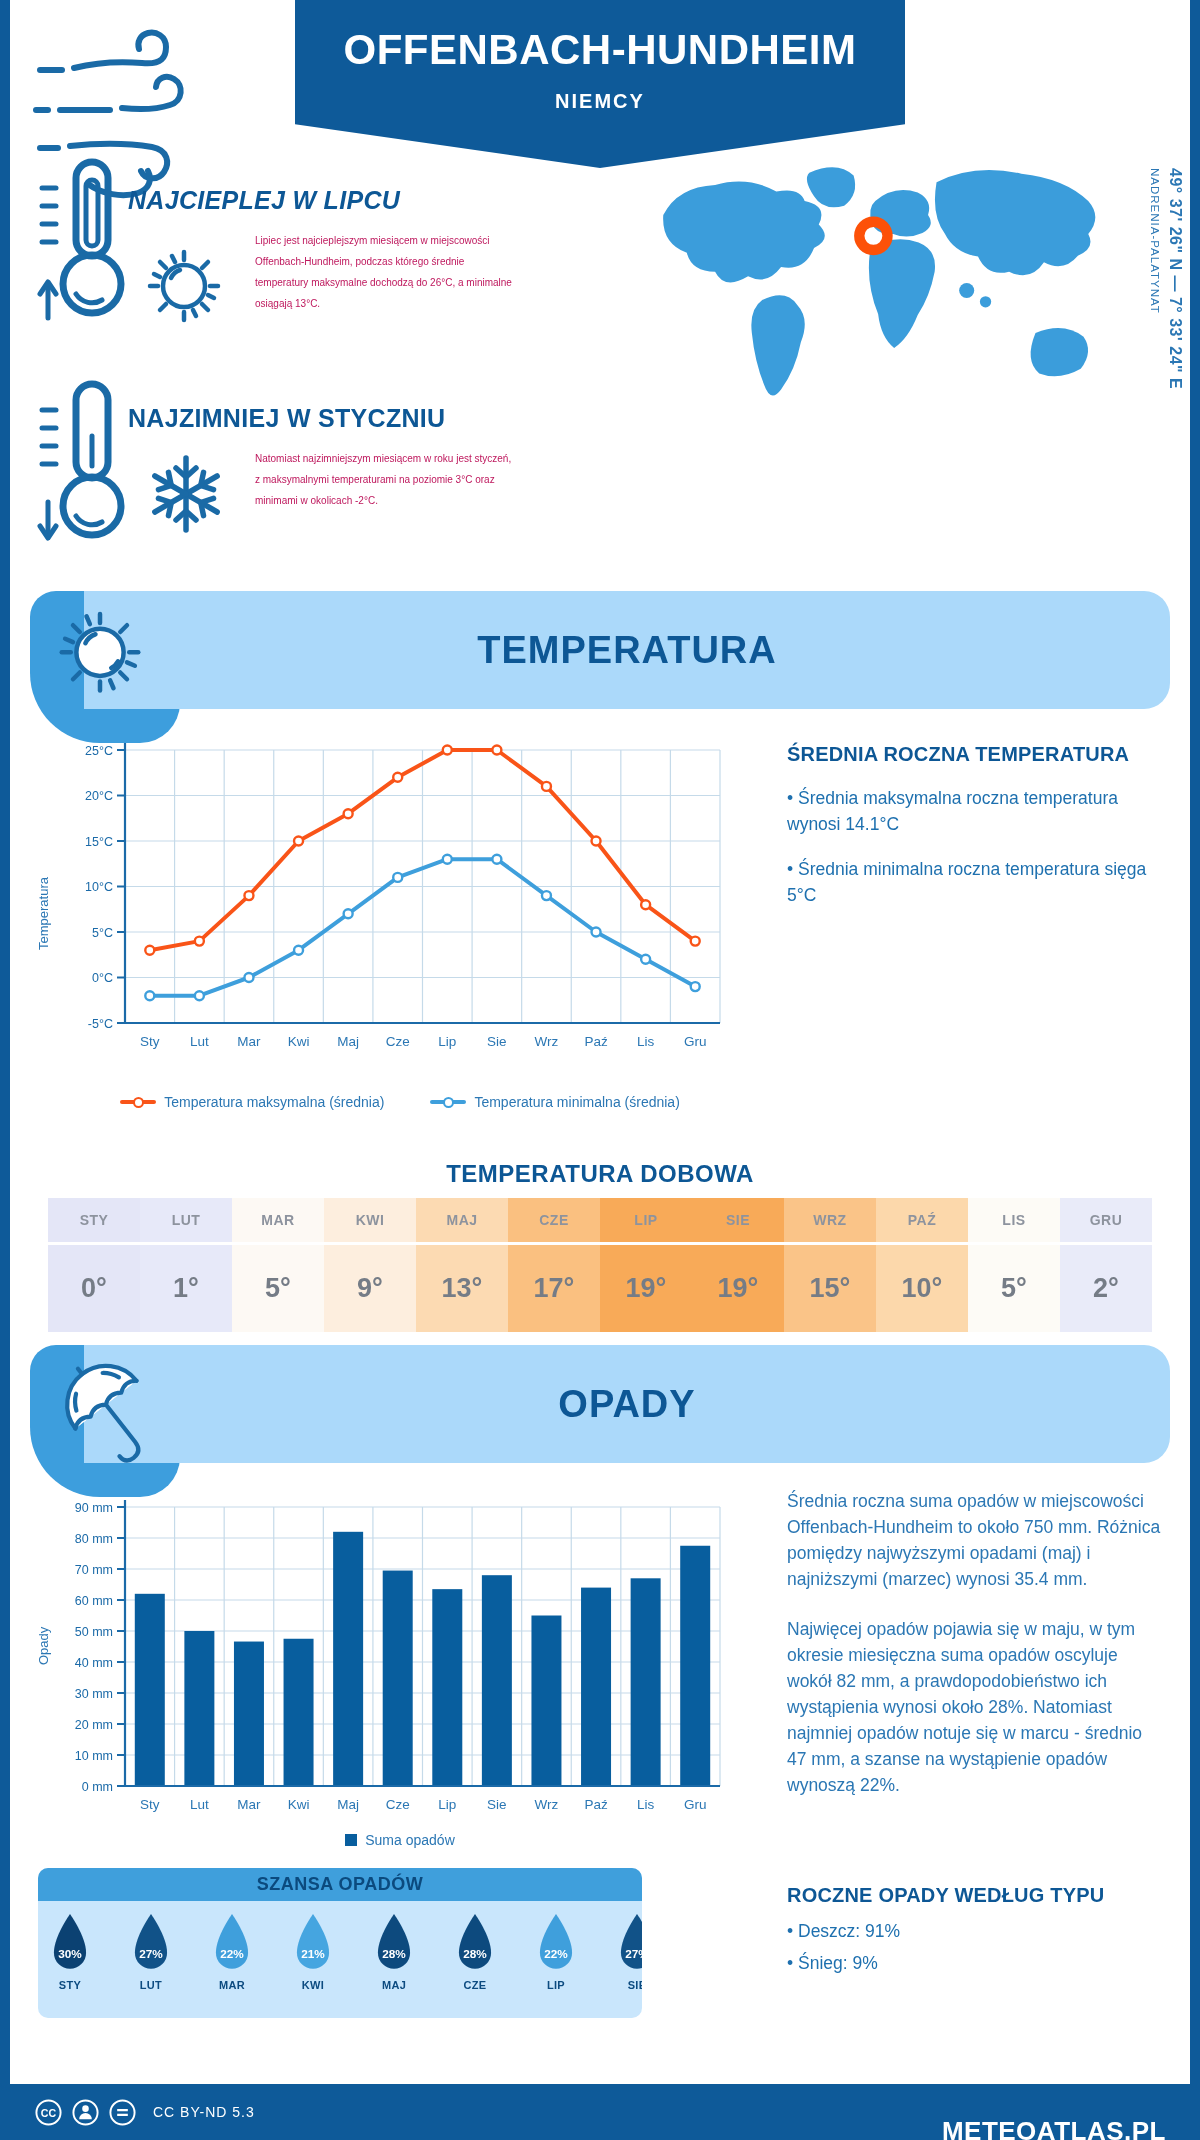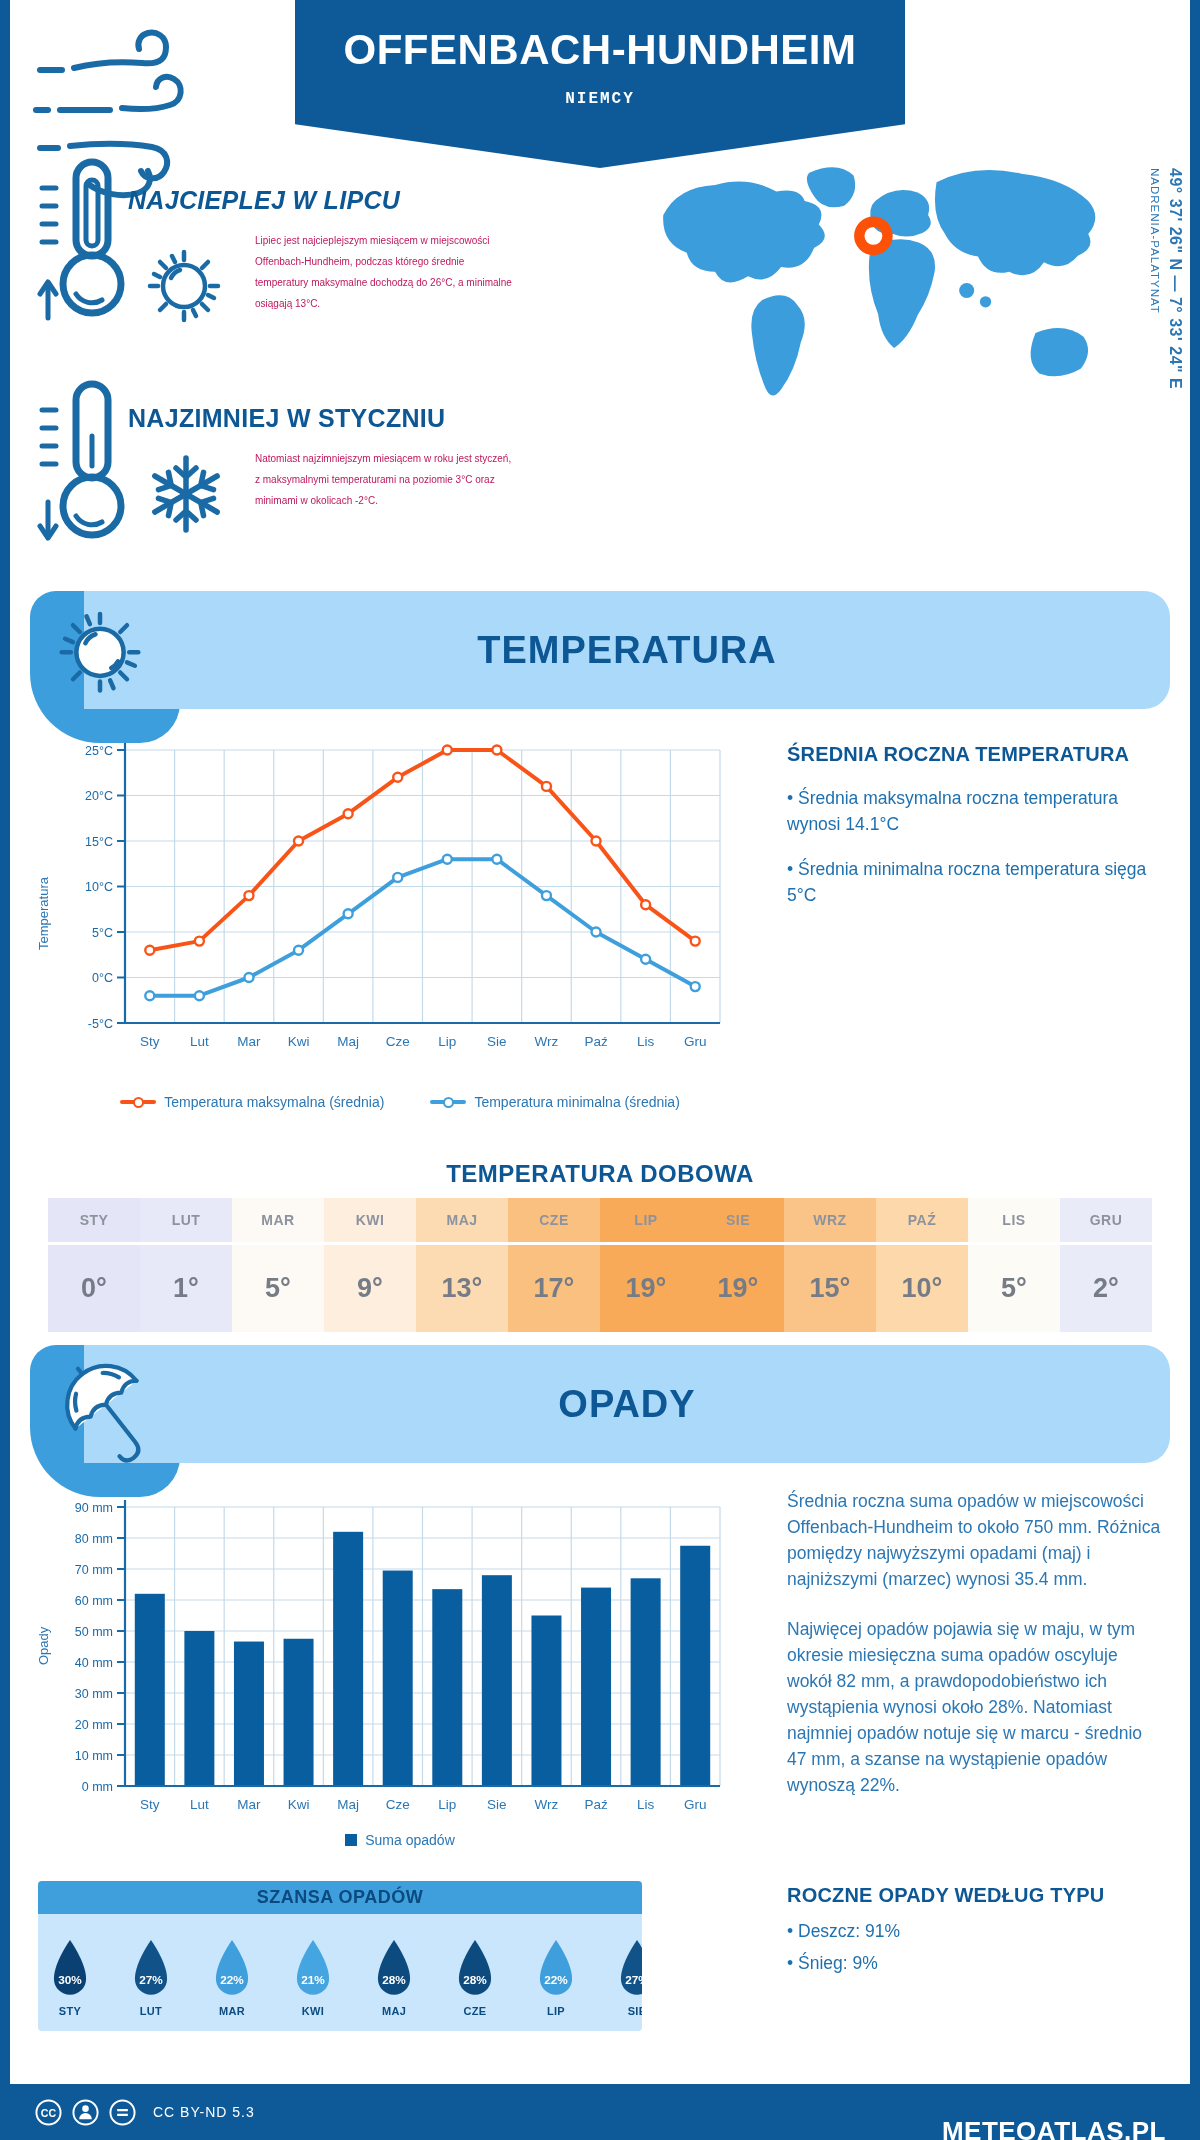--- a/index.html
+++ b/index.html
@@ -5,21 +5,21 @@
   html,body{margin:0;padding:0;background:#ffffff;}
   .page{position:relative;width:1200px;height:2140px;background:#ffffff;
         font-family:"Liberation Sans",sans-serif;overflow:hidden;}
   .edge{position:absolute;top:0;width:10px;height:100%;background:#0e5a99;z-index:8;}
   .edge.left{left:0}.edge.right{right:0}
 
   
   .hdr{position:absolute;left:295px;top:0;width:610px;height:168px;background:#0e5a99;
        clip-path:polygon(0 0,100% 0,100% 74%,50% 100%,0 74%);color:#fff;text-align:center;z-index:4;}
   .hdr h1{margin:0;padding-top:26px;font-size:42px;letter-spacing:.5px;font-weight:bold;}
-  .hdr .sub{margin-top:16px;font-size:16px;font-weight:bold;letter-spacing:2px;font-family:Liberation Mono, monospace;}
+  .hdr .sub{margin-top:16px;font-size:20px;font-weight:bold;letter-spacing:2px;}
 
   .icon{position:absolute;}
   .icon svg{display:block;}
   .stroke{fill:none;stroke:#1a6aa6;stroke-linecap:round;stroke-linejoin:round;}
 
   
   .intro-title{position:absolute;font-size:25px;font-weight:bold;color:#0d5795;letter-spacing:.3px;}
   .intro-text{position:absolute;width:258px;font-size:10px;line-height:21px;color:#be185d;}
 
   
@@ -61,24 +61,24 @@
                font-size:24px;font-weight:bold;color:#0d5795;letter-spacing:.5px;}
   .daily{position:absolute;left:48px;top:1198px;width:1104px;height:134px;display:flex;}
   .dcol{flex:1;display:flex;flex-direction:column;}
   .dcol .m{height:44px;display:flex;align-items:center;justify-content:center;
            font-size:14px;font-weight:bold;color:#8d939e;letter-spacing:.5px;border-bottom:3px solid #fff;}
   .dcol .v{flex:1;display:flex;align-items:center;justify-content:center;
            font-size:27px;font-weight:bold;color:#757c86;}
 
   
   .chance{position:absolute;left:38px;top:1868px;width:604px;height:150px;background:#c9e6fc;
-          border-radius:4px;overflow:hidden;margin-top:13px;}
+          border-radius:10px;overflow:hidden;}
   .chance .band{height:33px;background:#3f9fdc;display:flex;align-items:center;justify-content:center;
                 font-size:18px;font-weight:bold;color:#0b4a7e;letter-spacing:.5px;}
-  .drops{display:flex;justify-content:space-between;padding:25px 10px 0 10px;gap:37px;}
+  .drops{display:flex;justify-content:space-between;padding:12px 10px 0 10px;gap:37px;}
   .drop{width:46px;text-align:center;}
   .drop .mon{margin-top:2px;font-size:11px;font-weight:bold;color:#0c4b80;letter-spacing:.3px;}
 
   
   .footer{position:absolute;left:0;bottom:0;width:1200px;height:56px;background:#0e5a99;z-index:9;
           display:flex;align-items:center;justify-content:space-between;box-sizing:border-box;padding:0 34px;}
   .cc{display:flex;align-items:center;gap:8px;color:#fff;}
   .cc .lic{margin-left:8px;font-size:14px;letter-spacing:1px;}
   .brand{color:#fff;font-size:26px;font-weight:bold;letter-spacing:.5px;margin-top:39px;}
 </style>

